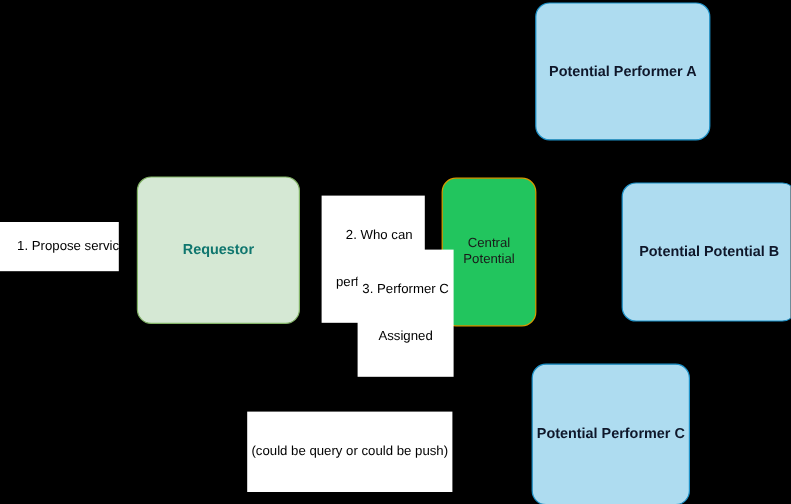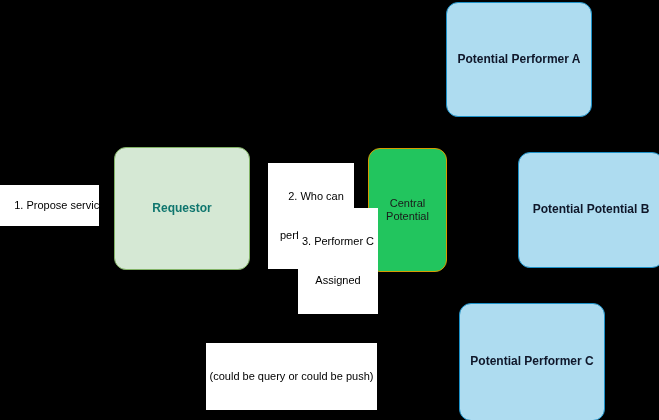--- a/index.html
+++ b/index.html
@@ -93,21 +93,21 @@
   </div>
 
   <div class="node node-blue" style="left:446px; top:2px; width:146px; height:115px;">
     <span class="node-label">Potential Performer A</span>
   </div>
 
   <div class="node node-blue" style="left:518px; top:152px; width:146px; height:116px;">
     <span class="node-label">Potential Potential B</span>
   </div>
 
-  <div class="node node-blue" style="left:459px; top:303px; width:146px; height:118px;">
+  <div class="node node-blue" style="left:443px; top:303px; width:132px; height:118px;">
     <span class="node-label">Potential Performer C</span>
   </div>
 
   <div class="edge-label" style="left:0px; top:185px; width:99px;">
     <span>1. Propose service</span>
   </div>
 
   <div class="edge-label" style="left:268px; top:163px; width:86px;padding-left:12px;">
     <span class="node-label">2. Who can</span>
     <span class="node-label">perform service?</span>

